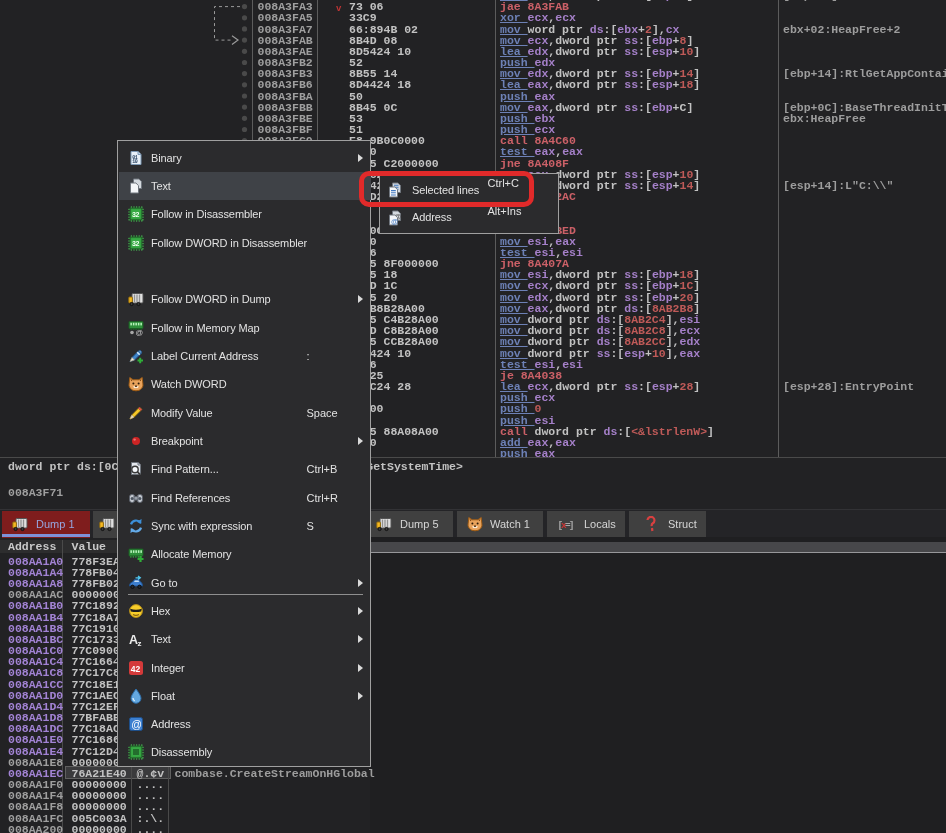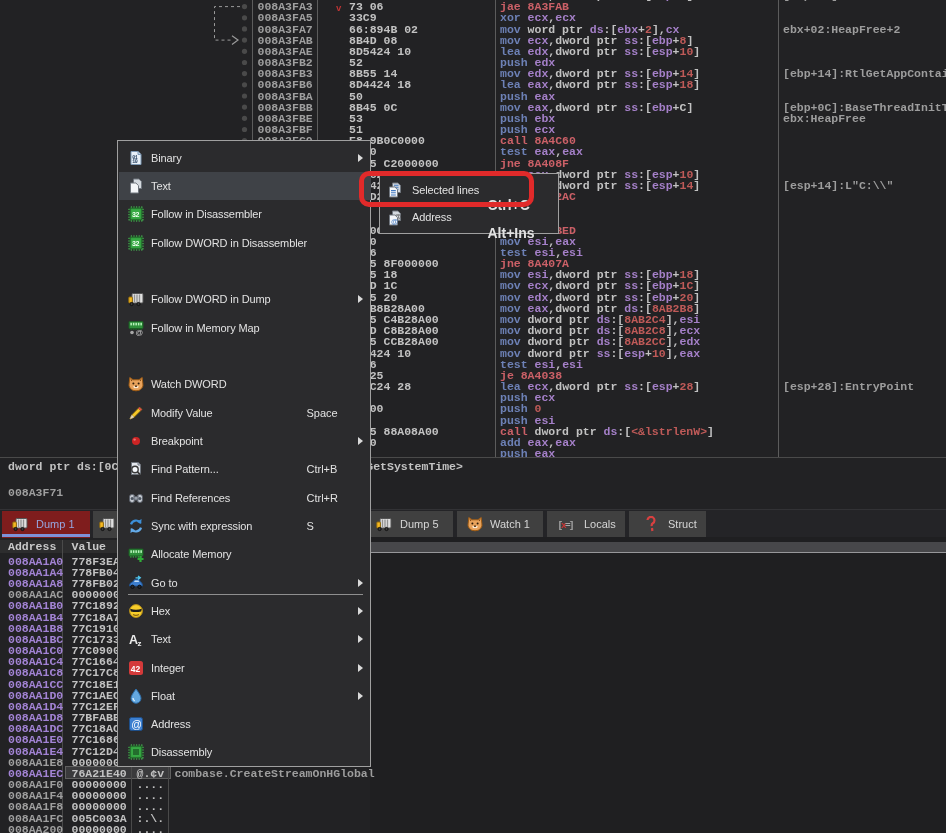--- a/index.html
+++ b/index.html
@@ -1,18 +1,18 @@
 <!DOCTYPE html>
 <html><head><meta charset="utf-8"><style>
 * { margin:0; padding:0; box-sizing:border-box; }
 html,body { width:946px; height:833px; overflow:hidden; background:#222224; }
 #root { position:absolute; inset:0; width:946px; height:833px; background:#222224; font-family:"Liberation Sans",sans-serif; }
 .mono { font:bold 11.5px/11.17px "Liberation Mono",monospace; color:#c2c2c2; position:absolute; white-space:pre; letter-spacing:0; }
 .mono b { font-weight:bold; }
-b.j { color:#cb6067; } b.b { color:#6d81b6; } b.r { color:#a580c9; } b.n { color:#bf5a58; }
+b.j { color:#cb6067; } b.b { color:#6d81b6;text-decoration:underline; } b.r { color:#a580c9; } b.n { color:#bf5a58; }
 .acol,.dcol .ga { color:#9f9f9f; }
 .acol { color:#9f9f9f; }
 .ccol { color:#9d9d9d; }
 .dcmt { color:#9d9d9d; }
 .dcol { top:0; }
 b.pa { color:#a283d4; } b.ga { color:#7e7e7e; }
 .vline { position:absolute; width:1px; background:#5c5c5c; }
 .hline { position:absolute; height:1px; background:#5c5c5c; }
 
 
@@ -45,21 +45,21 @@
 .mtx { position:absolute; left:32.5px; top:8px; color:#e2e2e2; font-size:11px; letter-spacing:-0.1px; white-space:nowrap; }
 .msc { position:absolute; left:188px; top:8px; color:#e2e2e2; font-size:11px; }
 .mar { position:absolute; right:8px; top:10px; width:0; height:0; border-left:5px solid #dadada; border-top:4px solid transparent; border-bottom:4px solid transparent; }
 #msep { position:absolute; left:127.5px; top:594px; width:235px; height:1px; background:#8f8f8f; }
 
 
 #submenu { position:absolute; left:368px; top:173px; width:180px; height:60.5px; background:#2b2b2d; border:1px solid #a0a0a0;margin-left:11px; }
 .si { position:absolute; left:1px; width:177px; height:28px; }
 .sic { position:absolute; left:6px; top:6px; }
 .stx { position:absolute; left:31px; top:7.5px; color:#e2e2e2; font-size:11px; letter-spacing:-0.1px; white-space:nowrap; }
-.ssc { position:absolute; left:106.5px; top:21px; color:#e2e2e2; font-size:14px; white-space:nowrap;font-weight:bold; }
+.ssc { position:absolute; left:106.5px; top:1px; color:#e2e2e2; font-size:11px; white-space:nowrap; }
 
 
 #redbox { position:absolute; left:358.5px; top:170.5px; width:175.5px; height:36px; border:5px solid #e12a2a; border-radius:10px; }
 </style></head>
 <body>
 <div id="root">
 
 <div id="disasm">
 <pre class="mono acol" style="left:257.5px">008A3FA0
 008A3FA3
@@ -546,20 +546,31 @@
             <rect x="2.4" y="8.5" width="1.5" height="1.5" fill="#1c5c24"></rect>
             <rect x="4.9" y="8.5" width="1.5" height="1.5" fill="#1c5c24"></rect>
             <rect x="7.4" y="8.5" width="1.5" height="1.5" fill="#1c5c24"></rect>
             <rect x="9.9" y="8.5" width="1.5" height="1.5" fill="#1c5c24"></rect>
             <rect x="12.4" y="8.5" width="1.5" height="1.5" fill="#1c5c24"></rect>
             <circle cx="4" cy="12.5" r="1.8" fill="#a8a8a8"></circle>
             <text x="7.5" y="15.2" font-size="7.5" fill="#c8c8c8" font-family="Liberation Sans">@</text>
           </svg></span>
         <span class="mtx">Follow in Memory Map</span>
       </div>
+<div class="mi" style="top:200.9px">
+        <span class="mic"><svg width="16" height="16" viewBox="0 0 16 16">
+            <path d="M2 13.5 L4 9.5 L10.5 3 L13 5.5 L6.5 12z" fill="#3f86cc" stroke="#255a8e"></path>
+            <path d="M9.2 4.3 L11.7 6.8" stroke="#cfe6fa" stroke-width="1.6"></path>
+            <path d="M10.5 3 Q11.8 1.8 13 3 Q14.2 4.2 13 5.5z" fill="#8ec0ea" stroke="#255a8e"></path>
+            <path d="M2 13.5 L4 9.5 L6.5 12z" fill="#f0e8d8" stroke="#a89c80" stroke-width="0.6"></path>
+            <path d="M9.5 12.5h5.5M12.2 9.8v5.4" stroke="#2fae38" stroke-width="2"></path>
+          </svg></span>
+        <span class="mtx">Label Current Address</span>
+        <span class="msc">:</span>
+      </div>
 <div class="mi" style="top:229.3px">
         <span class="mic"><svg width="16" height="16" viewBox="0 0 16 16">
             <path d="M1.8 1.5 L5.2 3.8 H10.8 L14.2 1.5 L14.8 7.2 A6.8 6 0 0 1 8 14.8 A6.8 6 0 0 1 1.2 7.2z" fill="#e8a35c" stroke="#9c5a14"></path>
             <path d="M2.5 2.8 L4.5 4.2 L3.2 5.2z" fill="#7a4510"></path>
             <path d="M13.5 2.8 L11.5 4.2 L12.8 5.2z" fill="#7a4510"></path>
             <circle cx="5.4" cy="7.4" r="1" fill="#2e1c08"></circle>
             <circle cx="10.6" cy="7.4" r="1" fill="#2e1c08"></circle>
             <path d="M5 10.5 Q6.5 9.8 8 10.5 Q9.5 9.8 11 10.5 Q9.5 13 8 11.8 Q6.5 13 5 10.5z" fill="#fdf0dc"></path>
             <circle cx="8" cy="10.2" r="0.9" fill="#3a2410"></circle>
           </svg></span>

